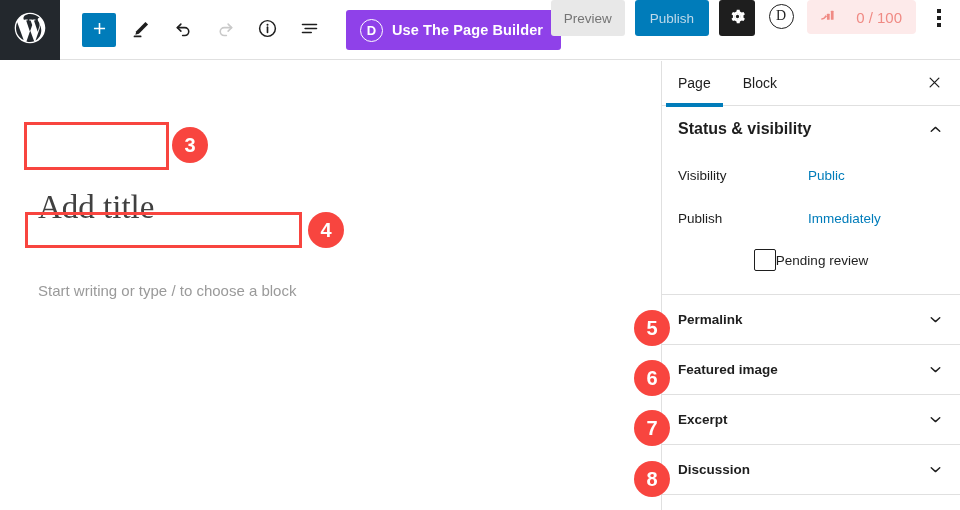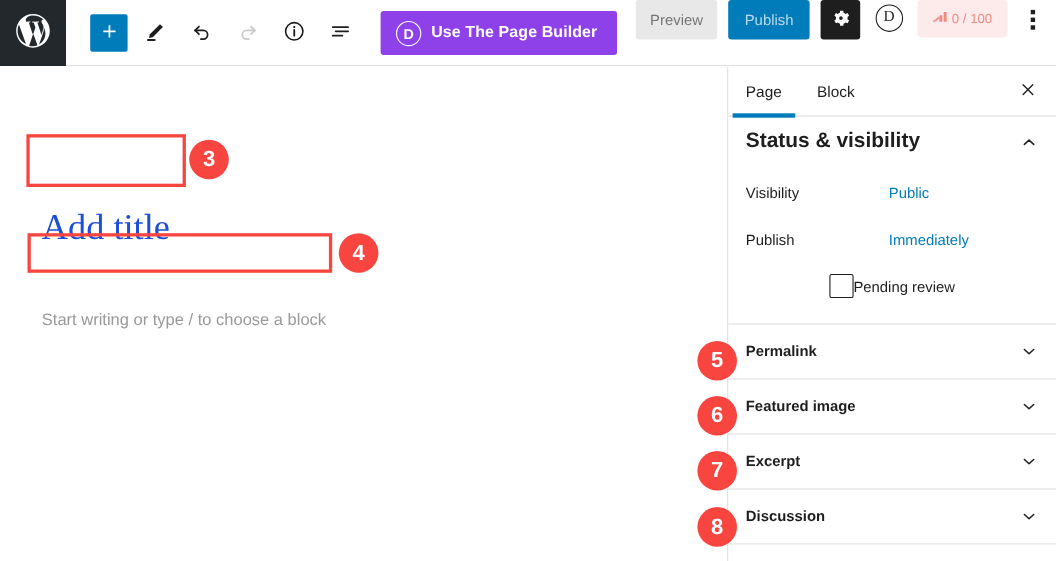--- a/index.html
+++ b/index.html
@@ -83,38 +83,38 @@
   .divi-circle-dark {
     width: 25px; height: 25px; border-radius: 50%;
     border: 1.8px solid #1e1e1e; color: #1e1e1e;
     display: flex; align-items: center; justify-content: center;
     font-size: 14px; line-height: 1;
     font-family: "Liberation Serif", serif;
   }
   .seo-badge {
     height: 34px; padding: 0 14px;
     background: #fdeaea; border-radius: 4px;
-    display: flex; align-items: center; gap: 0;
-    color: #f08a84; font-size: 12px; cursor: pointer;
+    display: flex; align-items: center; gap: 18px;
+    color: #f08a84; font-size: 15px; cursor: pointer;
   }
   .kebab {
     width: 26px; height: 36px;
     display: flex; flex-direction: column; align-items: center; justify-content: center;
     gap: 3.5px; background: none; border: none; cursor: pointer;
   }
   .kebab i { width: 3.5px; height: 3.5px; background: #1e1e1e; display: block; }
 
   
   .canvas {
     position: absolute; left: 0; top: 61px;
     width: 660px; height: 449px; background: #fff;
   }
   .title-placeholder {
     position: absolute; left: 38px; top: 128px;
-    font-size: 33px; color: #1d4ed8;
+    font-size: 33px; color: #404040;
     font-family: "Liberation Serif", serif;
     white-space: nowrap;
   }
   .block-placeholder {
     position: absolute; left: 38px; top: 221px;
     font-size: 15px; color: #9a9a9a;
     white-space: nowrap;
   }
 
   
@@ -163,21 +163,21 @@
     position: absolute; right: 10px; top: 7px;
     width: 31px; height: 31px;
     display: flex; align-items: center; justify-content: center;
     background: none; border: none; cursor: pointer;
     font-size: 19px; color: #1e1e1e; line-height: 1;
   }
 
   .panel-head {
     height: 46px; padding: 0 16px;
     display: flex; align-items: center; justify-content: space-between;
-    font-size: 19px; font-weight: bold; color: #1e1e1e;
+    font-size: 16px; font-weight: bold; color: #1e1e1e;
     cursor: pointer; background: none; border: none; width: 100%;
     font-family: "Liberation Sans", sans-serif;
   }
   .panel-body { padding: 2px 16px 14px 16px; }
   .row {
     display: flex; align-items: center;
     height: 43px;
     gap: 12px;
   }
   .row-label { width: 118px; font-size: 13.5px; color: #1e1e1e; }

